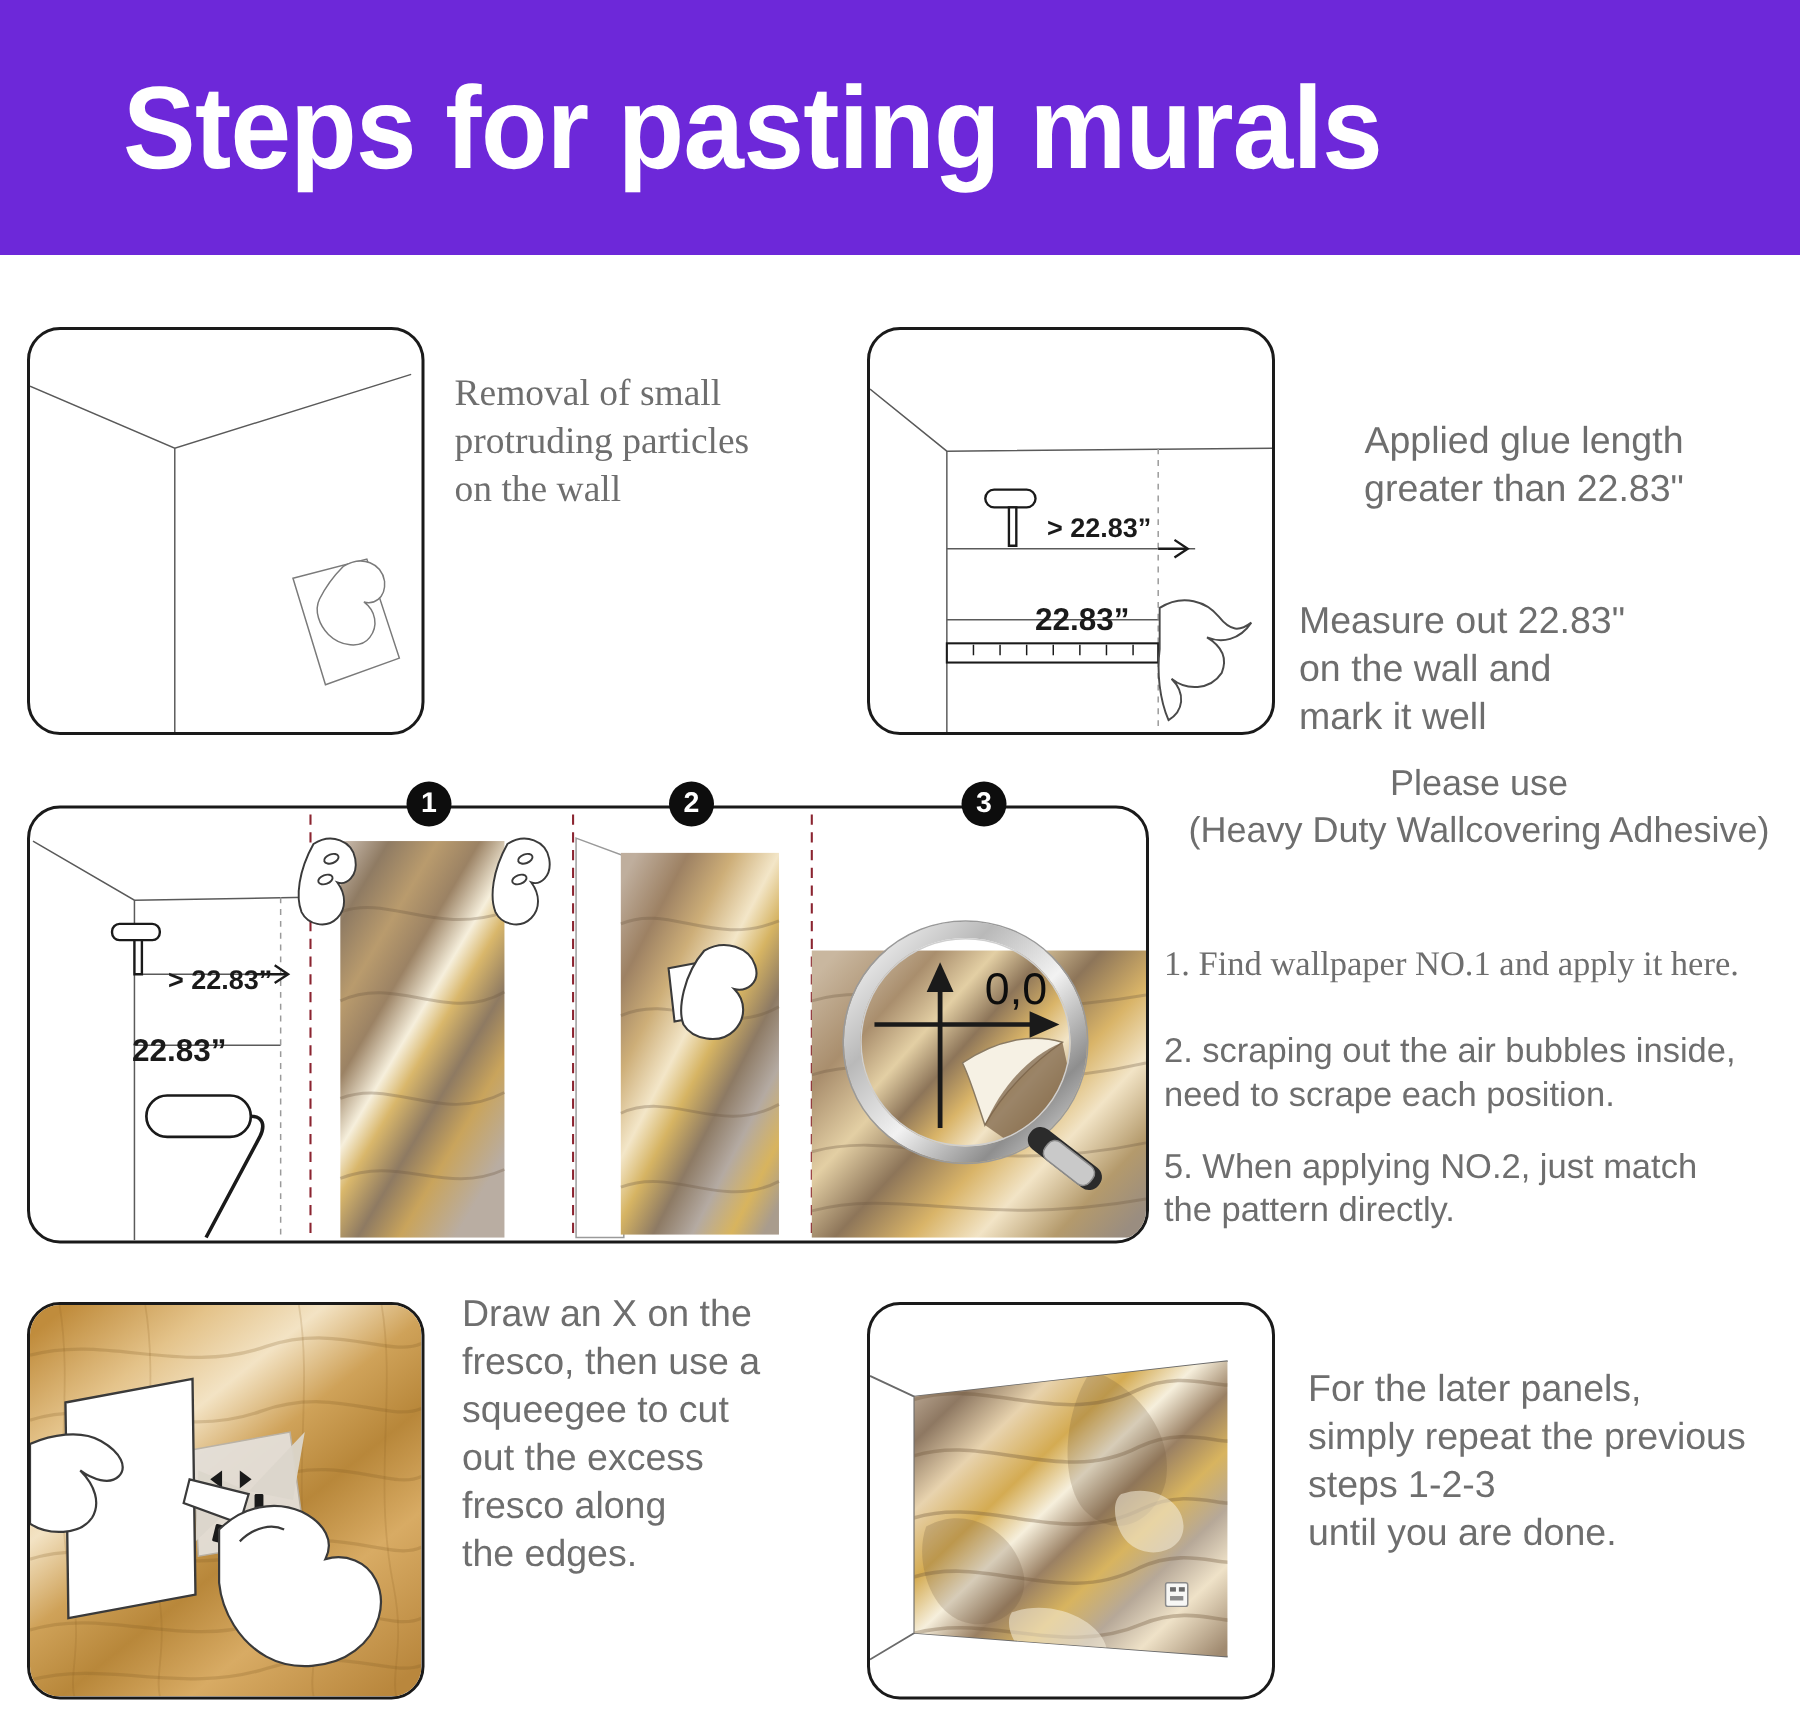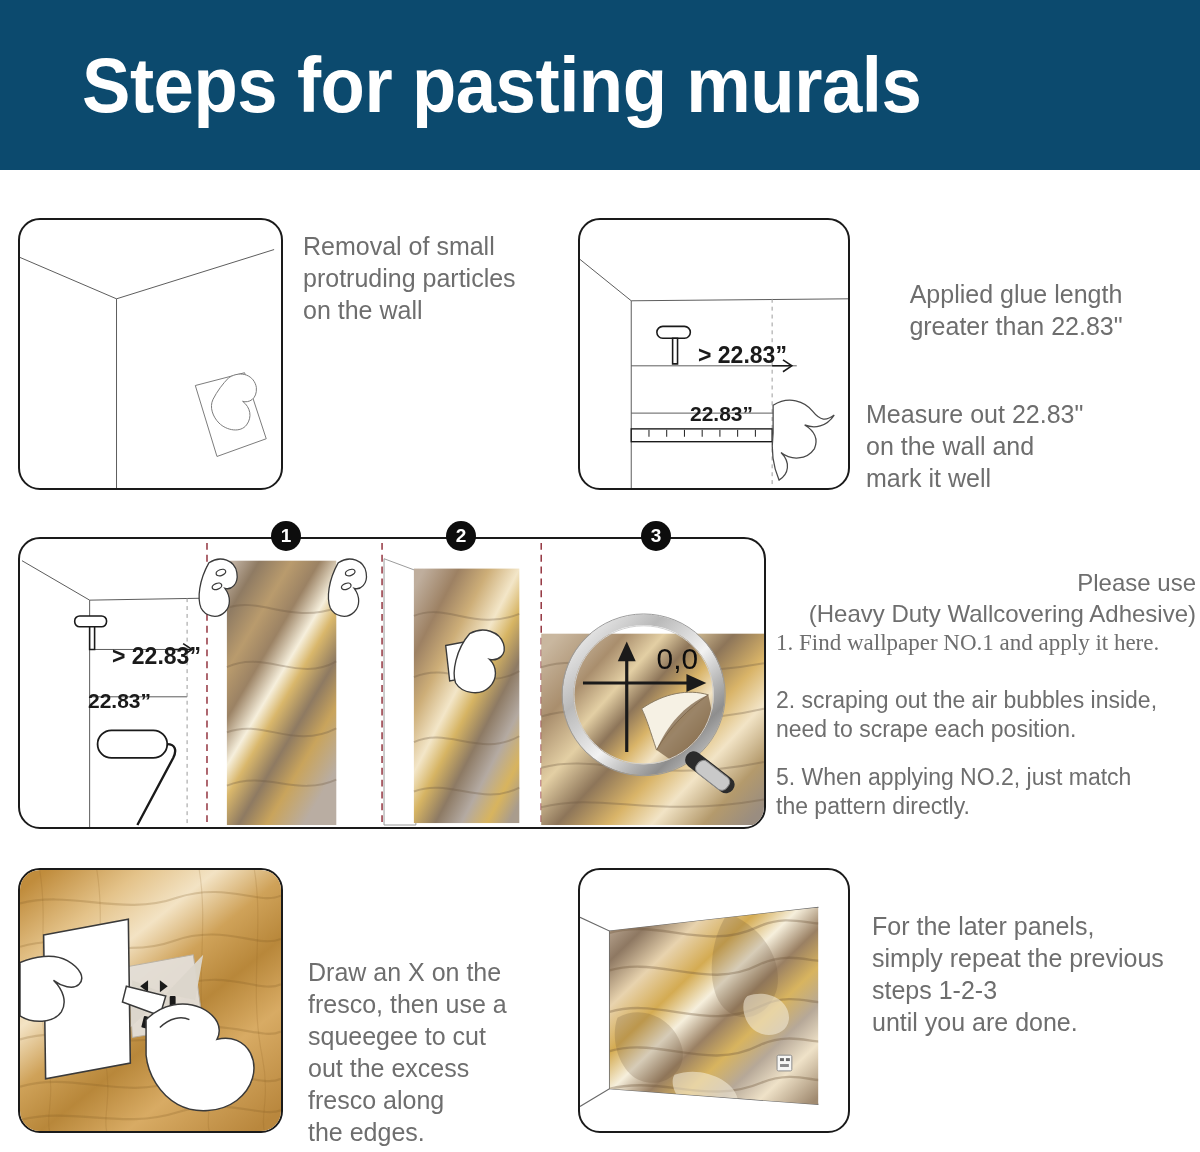--- a/index.html
+++ b/index.html
@@ -8,21 +8,21 @@
     width: 1200px; height: 1152px;
     background: #ffffff;
     font-family: "Liberation Sans", sans-serif;
     overflow: hidden;
     position: relative;
   }
 
   
   .header {
     width: 1200px; height: 170px;
-    background: #0c4a6e;
+    background: #6d28d9;
     display: flex; align-items: center;
   }
   .header-title {
     color: #ffffff;
     font-size: 78px;
     font-weight: bold;
     letter-spacing: -0.5px;
     margin-left: 82px;
     transform: scaleX(0.93);
     transform-origin: left center;
@@ -41,21 +41,21 @@
   .caption {
     position: absolute;
     color: #6e6e6e;
     font-size: 25px;
     line-height: 1.28;
     white-space: pre-line;
   }
 
   
   #panel-sand  { left: 18px;  top: 218px; width: 265px; height: 272px; }
-  #cap-sand    { left: 303px; top: 230px; width: 260px; }
+  #cap-sand    { left: 303px; top: 247px; width: 260px; font-family: Liberation Serif, serif; }
 
   #panel-glue  { left: 578px; top: 218px; width: 272px; height: 272px; }
   #cap-glue    { left: 866px; top: 278px; width: 300px; text-align: center; }
   #cap-measure { left: 866px; top: 398px; width: 310px; }
 
   
   #panel-apply { left: 18px; top: 537px; width: 748px; height: 292px; }
 
   .badge {
     position: absolute;
@@ -65,43 +65,43 @@
     color: #ffffff;
     font-size: 19px;
     font-weight: bold;
     display: flex; align-items: center; justify-content: center;
     z-index: 40;
   }
   #badge-1 { left: 271px; top: 521px; }
   #badge-2 { left: 446px; top: 521px; }
   #badge-3 { left: 641px; top: 521px; }
 
-  #cap-please  { left: 776px; top: 568px; width: 420px; text-align: right; font-size: 24px; }
+  #cap-please  { left: 776px; top: 508px; width: 420px; text-align: center; font-size: 24px; }
   #cap-step1   { left: 776px; top: 628px; width: 420px; font-size: 23px; font-family: Liberation Serif, serif; }
   #cap-step2   { left: 776px; top: 686px; width: 400px; font-size: 23px; }
   #cap-step3   { left: 776px; top: 763px; width: 400px; font-size: 23px; }
 
   
   #panel-cut   { left: 18px;  top: 868px; width: 265px; height: 265px; }
-  #cap-cut     { left: 308px; top: 956px; width: 260px; }
+  #cap-cut     { left: 308px; top: 860px; width: 260px; }
 
   #panel-done  { left: 578px; top: 868px; width: 272px; height: 265px; }
   #cap-done    { left: 872px; top: 910px; width: 330px; }
 
   
   .svg-fill { position: absolute; left: 0; top: 0; width: 100%; height: 100%; }
 
   .dim-label {
     position: absolute;
     color: #1a1a1a;
     font-weight: bold;
     font-size: 21px;
     white-space: nowrap;
   }
-  .dim-label.small { font-size: 23px; }
+  .dim-label.small { font-size: 18px; }
 </style>
 </head>
 <body>
 
 <div class="header">
   <div class="header-title">Steps for pasting murals</div>
 </div>
 
 <div class="panel" id="panel-sand">
   <svg class="svg-fill" viewBox="0 0 265 272" preserveAspectRatio="none">

